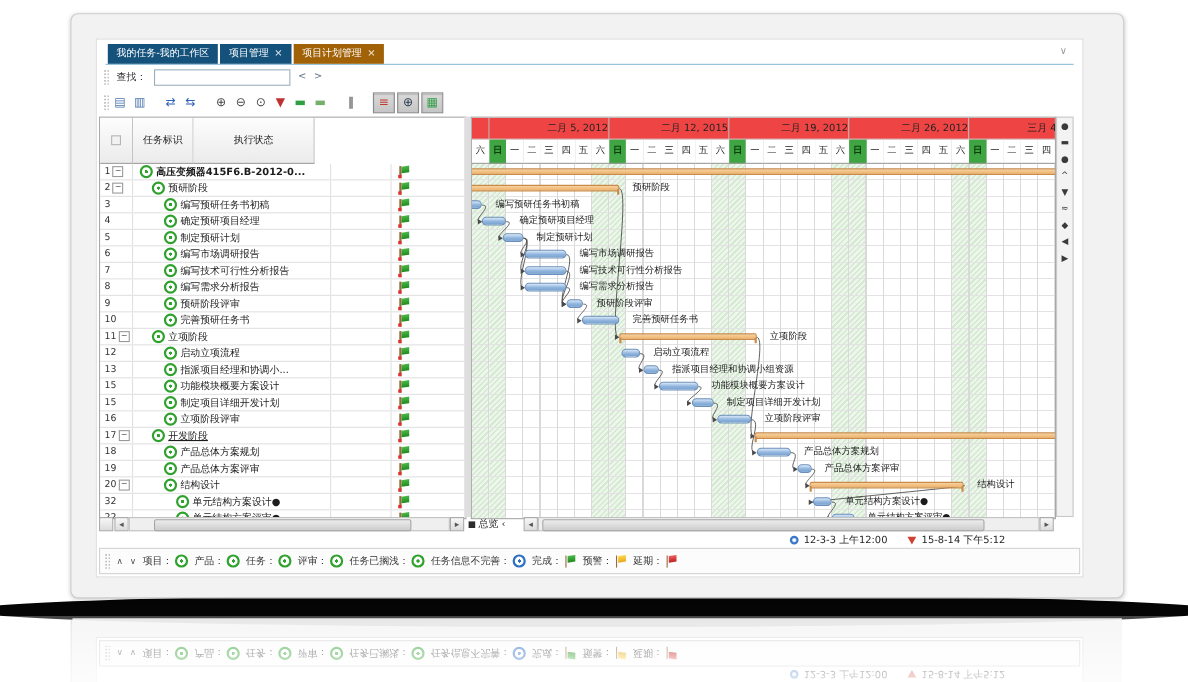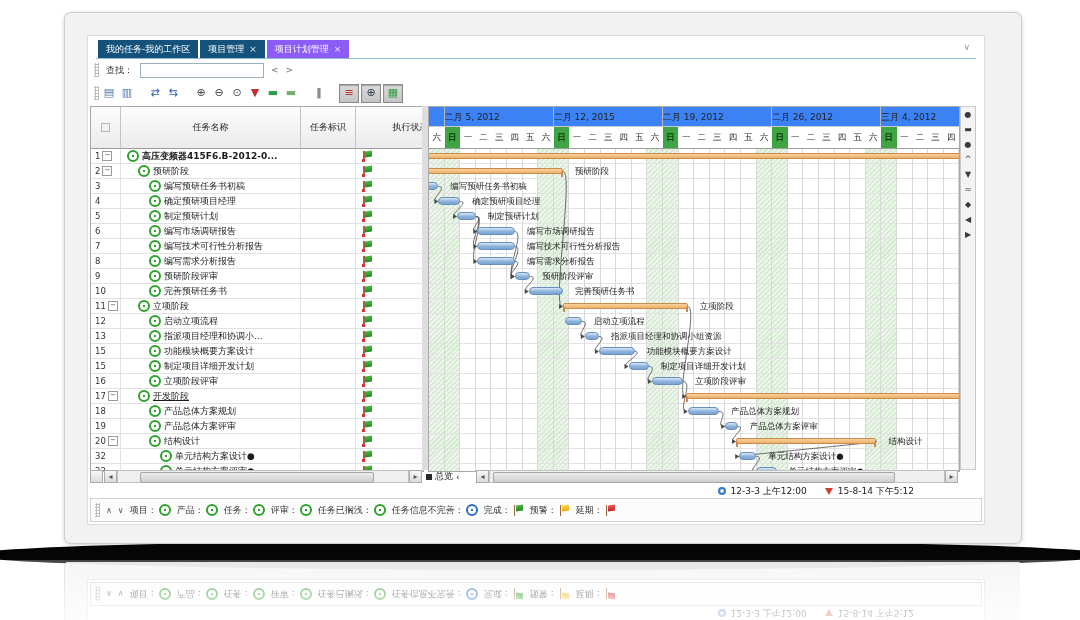--- a/index.html
+++ b/index.html
@@ -13,21 +13,21 @@
   
   .window{position:absolute;left:64px;top:12px;width:956px;height:530px;background:#f2f2f2;
           border:1px solid #cdcdcd;border-radius:7px;box-shadow:0 1px 4px rgba(0,0,0,.18);z-index:4}
   .win-inner{position:absolute;left:22px;top:22px;width:896px;height:488px;background:#fff;border:1px solid #dcdcdc}
   .chevron{position:absolute;right:14px;top:6px;font-size:9px;color:#9a9a9a;cursor:pointer}
   
   .tabbar{position:absolute;left:8px;top:2px;right:8px;height:20px;border-bottom:1px solid #8fbcd9;
           display:flex;align-items:flex-end;padding-left:2px}
   .tab{height:18px;line-height:18px;padding:0 8px;margin-right:2px;background:#14527c;color:#fff;
        font-size:9px;display:flex;gap:5px;cursor:pointer;white-space:nowrap}
-  .tab.active{background:#8b5cf6}
+  .tab.active{background:#a16207}
   .tclose{font-size:9px;opacity:.85}
   
   .menurow{position:absolute;left:2px;top:24px;height:20px;right:2px;display:flex;align-items:center;
            gap:7px;font-size:9px;padding-left:4px;white-space:nowrap}
   .handle{width:5px;height:14px;background-image:radial-gradient(#bdbdbd 1px,transparent 1.1px);
           background-size:3px 3px;flex:0 0 auto}
   .mlink{color:#2458a6;text-decoration:underline;font-weight:600;cursor:pointer}
   .mlink.dis{color:#bcc6cd}
   .ddarrow{font-size:7px;color:#55626e;margin-left:1px}
   .findlab{color:#333}
@@ -62,21 +62,21 @@
                background:linear-gradient(180deg,var(--f1,#4db84a),var(--f2,#1f8c1f))}
   .flag i{position:absolute;left:0;top:8px;width:3px;height:3px;background:#e03131}
   .flag.yellow{--f1:#ffd84d;--f2:#e6a817}
   .flag.red{--f1:#f06060;--f2:#c02020}
   
   .splitter{position:absolute;left:334px;top:70px;width:6px;height:364px;background:#dedede;cursor:col-resize}
   .ganttpanel{position:absolute;left:340px;top:70px;width:530px;height:364px;border:1px solid #a8a8a8;
               overflow:hidden;background:#fff}
   #ghdr{position:relative;height:42px;overflow:hidden}
   .wkcell{position:absolute;top:0;height:20px;border-right:1px solid #b5b5b5;border-bottom:1px solid #c9c9c9;
-          font-size:9px;line-height:20px;text-align:left;color:#222;background:#3b82f6;box-sizing:border-box;
+          font-size:9px;line-height:20px;text-align:right;color:#222;background:#ef4444;box-sizing:border-box;
           overflow:hidden;white-space:nowrap}
   .daycell{position:absolute;top:20px;height:22px;border-right:1px solid #b5b5b5;border-bottom:1px solid #9c9c9c;
            font-size:8.5px;line-height:21px;text-align:center;color:#222;background:#fff;box-sizing:border-box}
   .daycell.sun{background:#3fa543;color:#0b3b0b;font-weight:700}
   #gbody{position:relative;height:322px;overflow:hidden}
   .stripe{position:absolute;top:0;height:100%;
           background:repeating-linear-gradient(135deg,#d5e9d3 0 1.5px,#edf6eb 1.5px 3.5px)}
   .glines{position:absolute;left:0;top:0;width:100%;height:100%;pointer-events:none;
           background-image:repeating-linear-gradient(to right,transparent 0 14.6px,#d9d9d9 14.6px 15.6px),
                            repeating-linear-gradient(to bottom,transparent 0 14px,#e3e3e3 14px 15px)}
@@ -170,23 +170,20 @@
           <span class="ti tgl" style="color: rgb(192, 57, 43);">≡</span>
           <span class="ti tgl" style="color: rgb(44, 62, 80);">⊕</span>
           <span class="ti tgl" style="color: rgb(47, 158, 68);">▦</span>
         </span>
     </div>
 
     <div class="gridpanel">
       <div id="gridhdr">
           <div class="ghc" style="width: 30px;">
             <span class="selbox"></span>
-          </div>
-          <div class="ghc" style="width: 180px;">
-            <span>任务名称</span>
           </div>
           <div class="ghc" style="width: 55px;">
             <span>任务标识</span>
           </div>
           <div class="ghc" style="width: 110px;">
             <span>执行状态</span>
           </div>
         </div>
       <div id="gridbody">
           <div class="grow">

